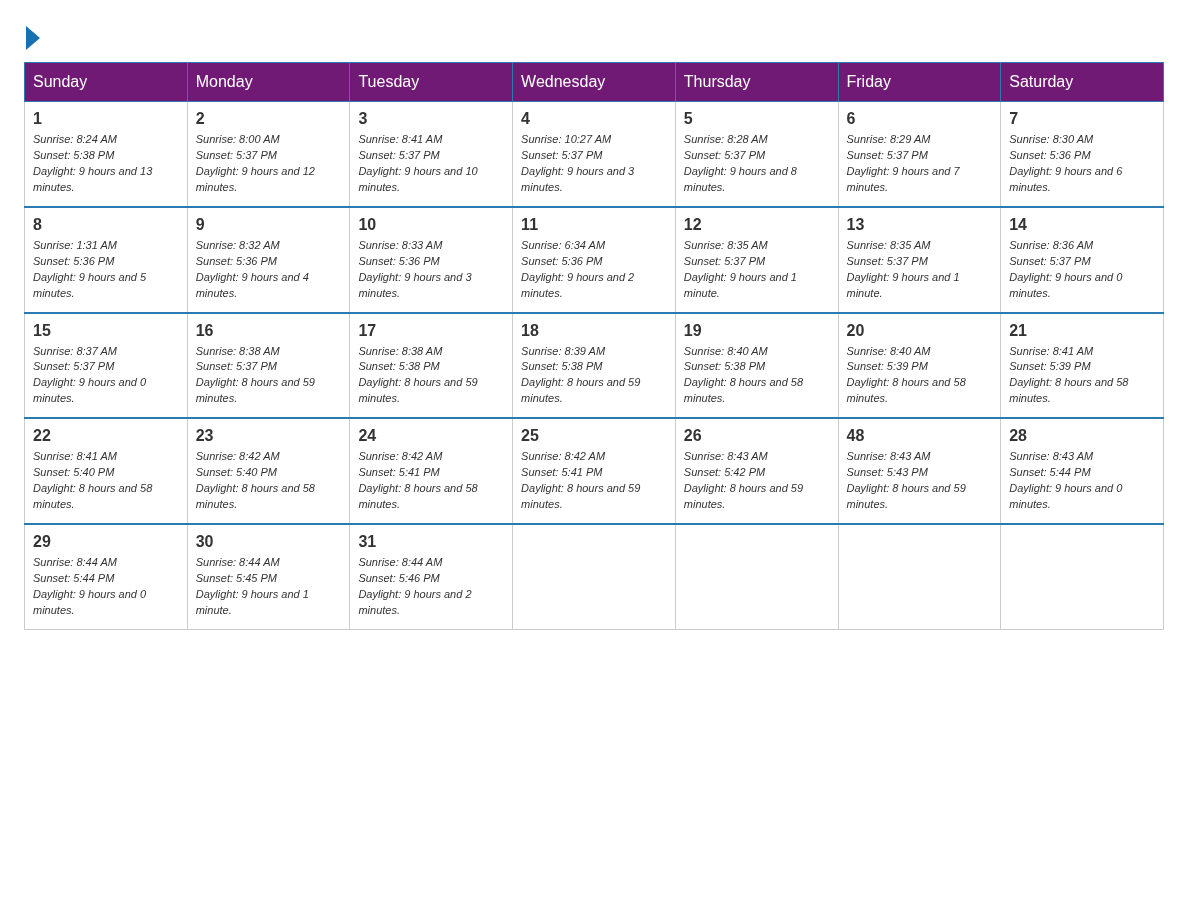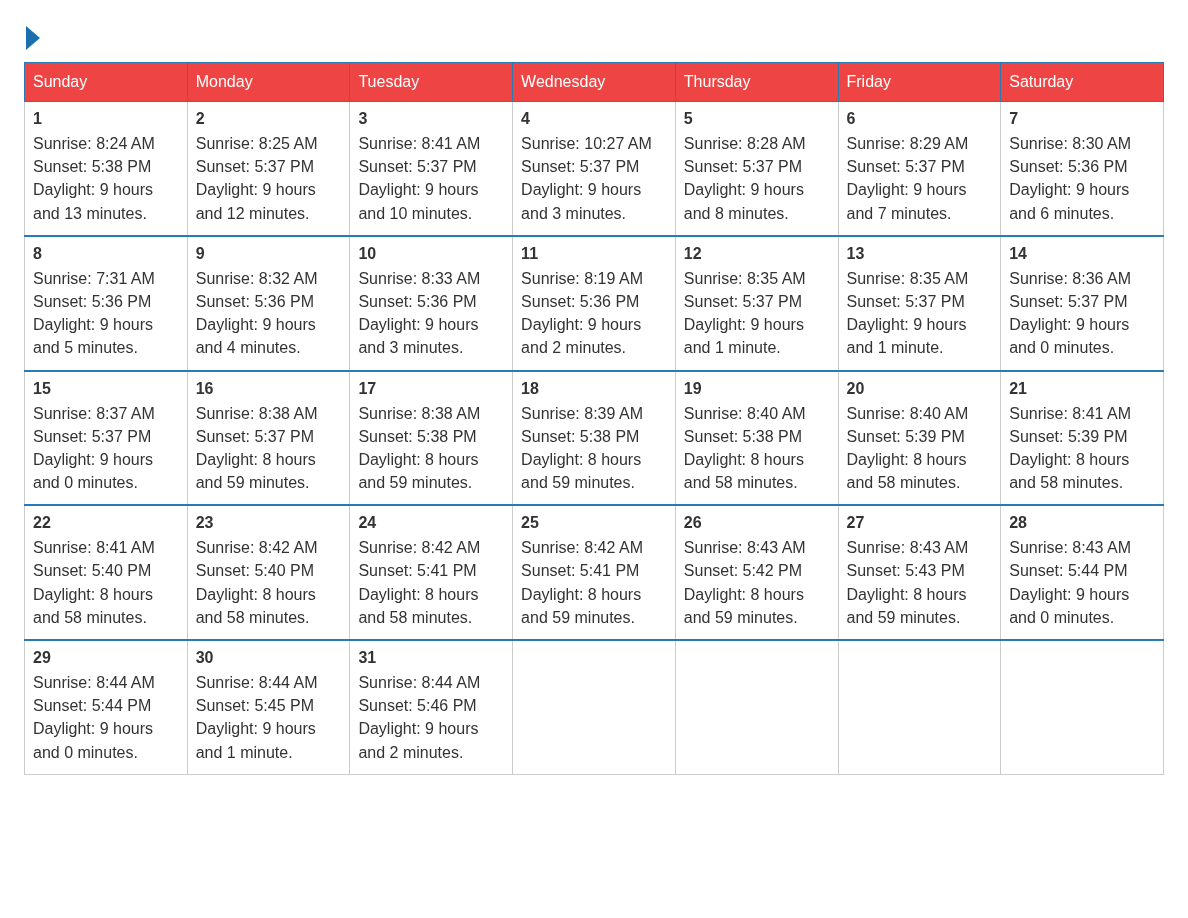--- a/index.html
+++ b/index.html
@@ -59,21 +59,21 @@
       font-size: 20px;
       color: #555;
       margin-top: 4px;
     }
     .calendar {
       width: 100%;
       border-collapse: collapse;
       border: 1px solid #bbb;
     }
     .calendar th {
-      background-color: #ef4444;
+      background-color: #701a75;
       color: #fff;
       font-size: 16px;
       font-weight: normal;
       padding: 10px 8px;
       text-align: left;
       border: 1px solid #2a7ab5;
     }
     .calendar td {
       vertical-align: top;
       padding: 8px 8px 10px 8px;
@@ -83,22 +83,23 @@
       width: calc(100% / 7);
       min-height: 110px;
     }
     .day-number {
       font-size: 16px;
       font-weight: bold;
       margin-bottom: 4px;
       display: block;
     }
     .day-info {
-      font-size: 16px;
+      font-size: 11px;
       line-height: 1.45;
+      font-style: italic;
     }
     .row-border-top td {
       border-top: 2px solid #2a7ab5;
     }
     .empty-cell {
       background: #fff;
     }
   </style>
 </head>
 <body>
@@ -135,21 +136,21 @@
         <span class="day-number">1</span>
         <div class="day-info">
           <span>Sunrise: 8:24 AM</span><br>
           <span>Sunset: 5:38 PM</span><br>
           <span>Daylight: 9 hours and 13 minutes.</span>
         </div>
       </td>
         <td>
         <span class="day-number">2</span>
         <div class="day-info">
-          <span>Sunrise: 8:25 AM</span><br>
+          <span>Sunrise: 8:00 AM</span><br>
           <span>Sunset: 5:37 PM</span><br>
           <span>Daylight: 9 hours and 12 minutes.</span>
         </div>
       </td>
         <td>
         <span class="day-number">3</span>
         <div class="day-info">
           <span>Sunrise: 8:41 AM</span><br>
           <span>Sunset: 5:37 PM</span><br>
           <span>Daylight: 9 hours and 10 minutes.</span>
@@ -185,21 +186,21 @@
           <span>Sunrise: 8:30 AM</span><br>
           <span>Sunset: 5:36 PM</span><br>
           <span>Daylight: 9 hours and 6 minutes.</span>
         </div>
       </td>
       </tr>
       <tr class="row-border-top">
         <td>
         <span class="day-number">8</span>
         <div class="day-info">
-          <span>Sunrise: 7:31 AM</span><br>
+          <span>Sunrise: 1:31 AM</span><br>
           <span>Sunset: 5:36 PM</span><br>
           <span>Daylight: 9 hours and 5 minutes.</span>
         </div>
       </td>
         <td>
         <span class="day-number">9</span>
         <div class="day-info">
           <span>Sunrise: 8:32 AM</span><br>
           <span>Sunset: 5:36 PM</span><br>
           <span>Daylight: 9 hours and 4 minutes.</span>
@@ -209,21 +210,21 @@
         <span class="day-number">10</span>
         <div class="day-info">
           <span>Sunrise: 8:33 AM</span><br>
           <span>Sunset: 5:36 PM</span><br>
           <span>Daylight: 9 hours and 3 minutes.</span>
         </div>
       </td>
         <td>
         <span class="day-number">11</span>
         <div class="day-info">
-          <span>Sunrise: 8:19 AM</span><br>
+          <span>Sunrise: 6:34 AM</span><br>
           <span>Sunset: 5:36 PM</span><br>
           <span>Daylight: 9 hours and 2 minutes.</span>
         </div>
       </td>
         <td>
         <span class="day-number">12</span>
         <div class="day-info">
           <span>Sunrise: 8:35 AM</span><br>
           <span>Sunset: 5:37 PM</span><br>
           <span>Daylight: 9 hours and 1 minute.</span>
@@ -339,21 +340,21 @@
       </td>
         <td>
         <span class="day-number">26</span>
         <div class="day-info">
           <span>Sunrise: 8:43 AM</span><br>
           <span>Sunset: 5:42 PM</span><br>
           <span>Daylight: 8 hours and 59 minutes.</span>
         </div>
       </td>
         <td>
-        <span class="day-number">27</span>
+        <span class="day-number">48</span>
         <div class="day-info">
           <span>Sunrise: 8:43 AM</span><br>
           <span>Sunset: 5:43 PM</span><br>
           <span>Daylight: 8 hours and 59 minutes.</span>
         </div>
       </td>
         <td>
         <span class="day-number">28</span>
         <div class="day-info">
           <span>Sunrise: 8:43 AM</span><br>

